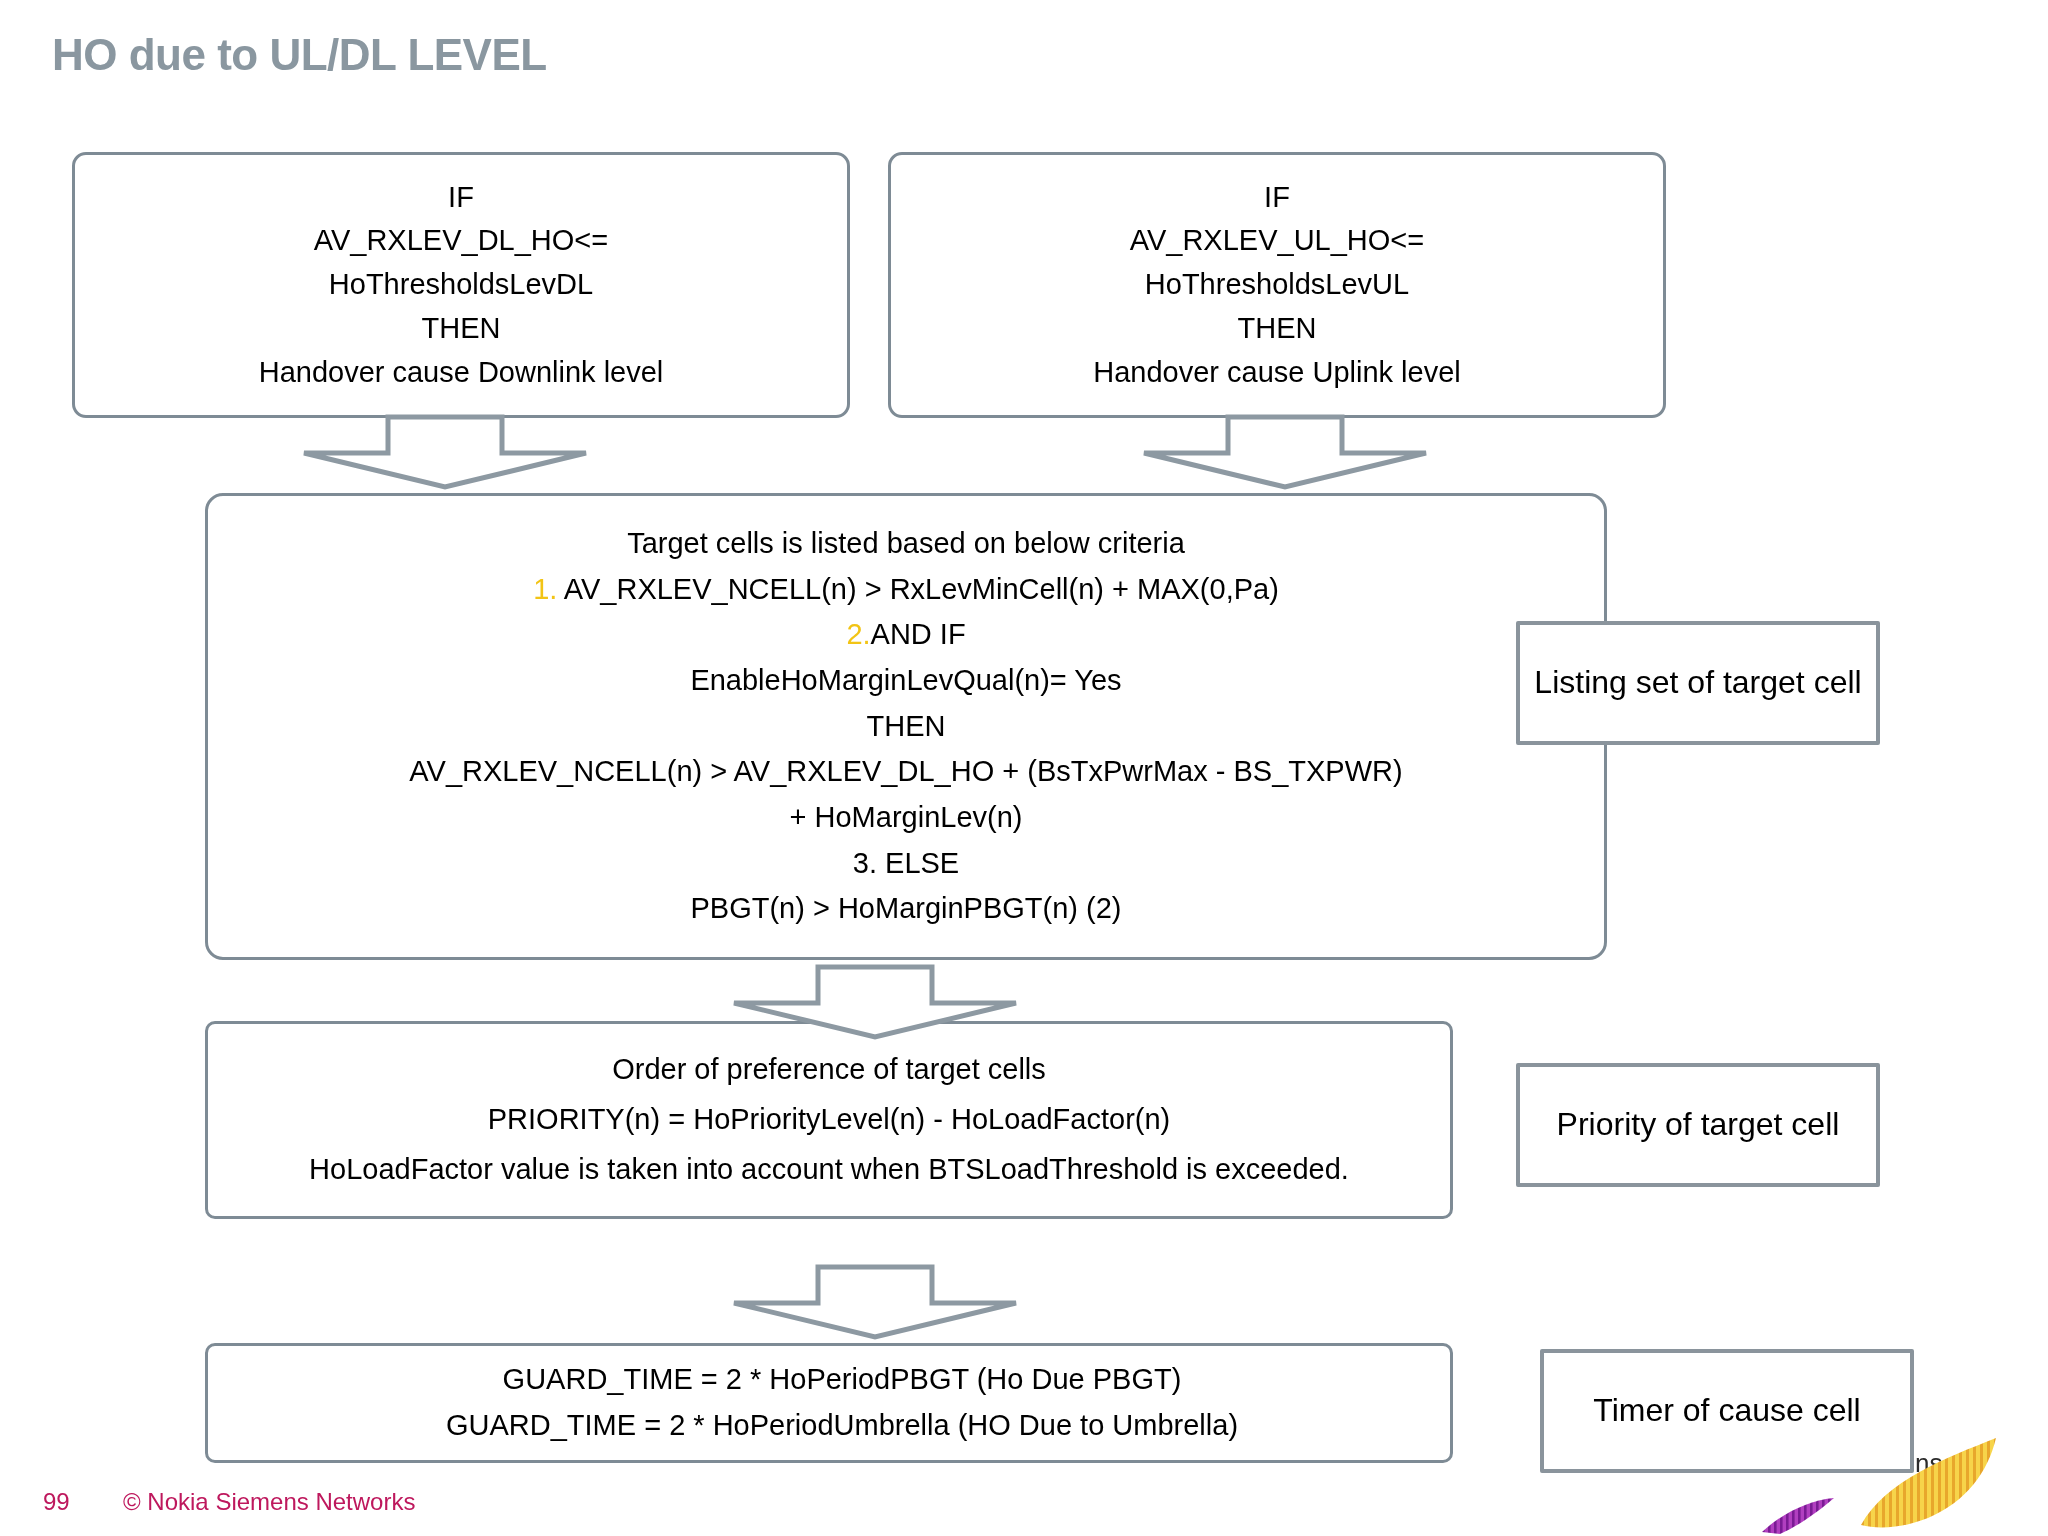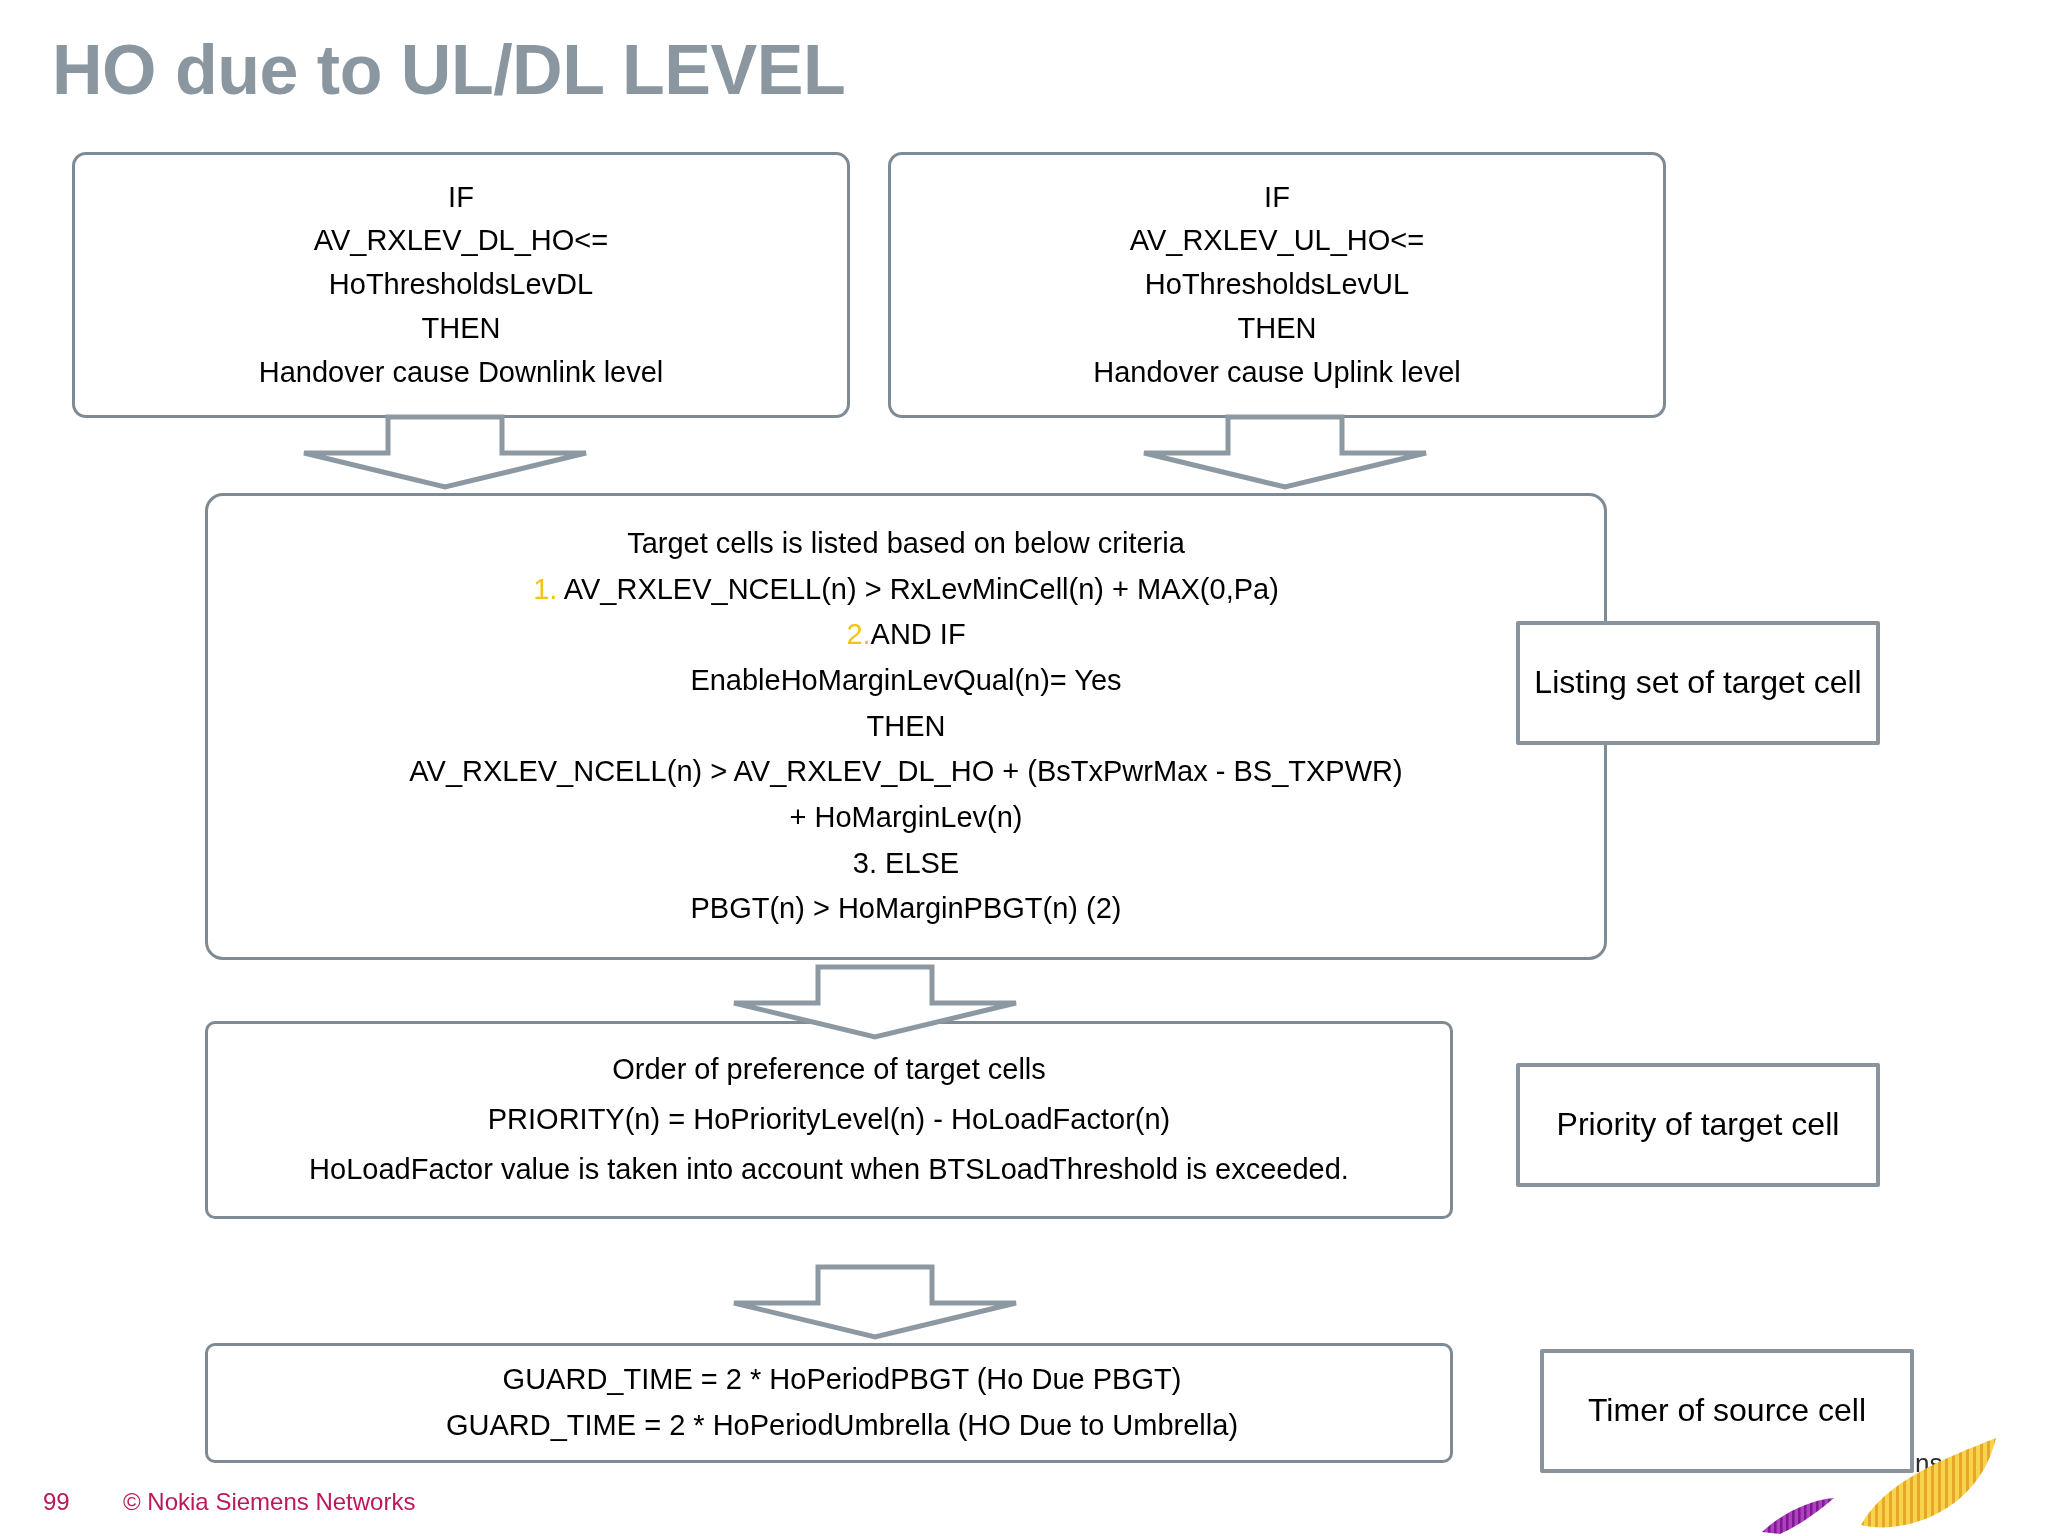--- a/index.html
+++ b/index.html
@@ -14,21 +14,21 @@
     overflow: hidden;
     font-family: "Liberation Sans", sans-serif;
     color: #000000;
   }
 
   
   .slide-title {
     position: absolute;
     left: 52px;
     top: 30px;
-    font-size: 70px;
+    font-size: 44px;
     font-weight: bold;
     letter-spacing: -0.5px;
     color: #8a97a0;
     white-space: nowrap;
   }
 
   
   .flowbox {
     position: absolute;
     box-sizing: border-box;
@@ -221,18 +221,18 @@
     </defs>
 
     <text x="130" y="92" font-family="'Liberation Sans', sans-serif" font-size="26" fill="#2b2b2b">nens</text>
 
     <path d="M105,145 C130,100 190,78 240,58 C232,92 210,122 172,138 C150,147 124,150 105,145 Z" fill="url(#stripeY)"></path>
 
     <path d="M6,152 C26,133 54,120 78,118 C62,132 42,146 24,154 Z" fill="url(#stripeP)"></path>
   </svg>
 </div>
 
-<div class="sidebox" id="side-timer">Timer of source cell</div>
+<div class="sidebox" id="side-timer">Timer of cause cell</div>
 
 <div class="footer">
   <span id="page-number">99</span>
   <span id="copyright">© Nokia Siemens Networks</span>
 </div>
 
 </body></html>

